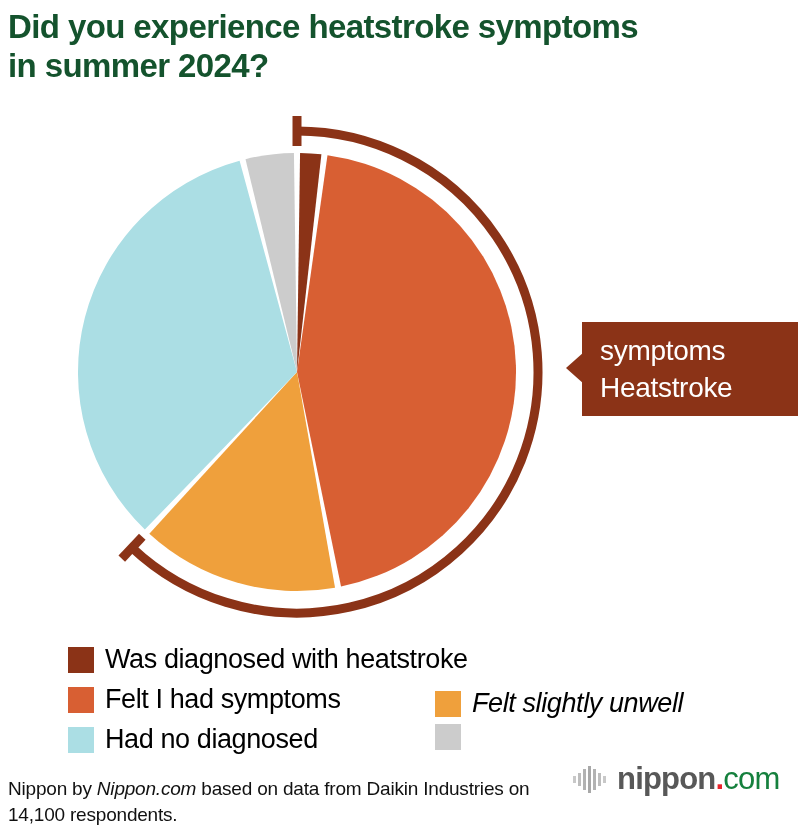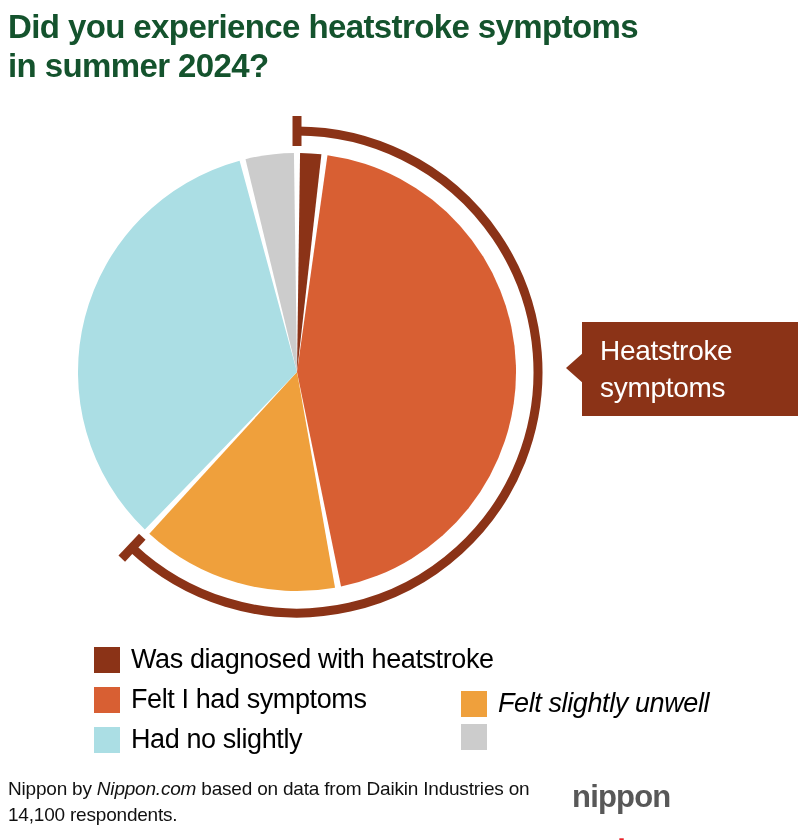--- a/index.html
+++ b/index.html
@@ -80,21 +80,20 @@
     position: absolute;
     left: 0px;
     top: 640px;
     width: 800px;
     height: 122px;
   }
   .legend-item {
     position: absolute;
     display: flex;
     align-items: center;
-    margin-left: 26px;
   }
   .legend-swatch {
     width: 26px;
     height: 26px;
     flex: 0 0 26px;
   }
   .legend-label {
     margin-left: 11px;
     font-size: 27px;
     color: #000000;
@@ -117,25 +116,24 @@
     line-height: 1.35;
     color: #111111;
     letter-spacing: -0.2px;
   }
   #footer-note em { font-style: italic; }
 
   
   #logo {
     position: absolute;
     left: 572px;
-    top: 779px;
+    top: 762px;
     height: 34px;
     display: flex;
     align-items: center;
-    flex-direction: column;
   }
   #logo-bars { display: block; margin-right: 9px; }
   #logo-nippon {
     font-size: 31px;
     font-weight: bold;
     color: #585858;
     letter-spacing: -0.8px;
   }
   #logo-dot {
     font-size: 31px;
@@ -168,41 +166,41 @@
         <path d="M 297.00 23.00 A 241 241 0 1 1 132.02 439.68" fill="none" stroke="#8B3317" stroke-width="9"></path>
         <line x1="297.00" y1="38.00" x2="297.00" y2="8.00" stroke="#8B3317" stroke-width="9"></line>
         <line x1="142.29" y1="428.75" x2="121.76" y2="450.62" stroke="#8B3317" stroke-width="9"></line>
       </g>
   </svg>
 </div>
 
 <div id="callout">
   <div id="callout-arrow"></div>
   <div id="callout-box">
+    <div class="callout-line">symptoms</div>
     <div class="callout-line">Heatstroke</div>
-    <div class="callout-line">symptoms</div>
   </div>
 </div>
 
 <div id="legend">
   <div class="legend-item" id="legend-item-0">
     <span class="legend-swatch" style="background: rgb(139, 51, 23);"></span>
     <span class="legend-label">Was diagnosed with heatstroke</span>
   </div>
   <div class="legend-item" id="legend-item-1">
     <span class="legend-swatch" style="background: rgb(216, 95, 51);"></span>
     <span class="legend-label">Felt I had symptoms</span>
   </div>
   <div class="legend-item" id="legend-item-2">
     <span class="legend-swatch" style="background: rgb(239, 160, 60);"></span>
     <span class="legend-label">Felt slightly unwell</span>
   </div>
   <div class="legend-item" id="legend-item-3">
     <span class="legend-swatch" style="background: rgb(171, 222, 228);"></span>
-    <span class="legend-label">Had no slightly</span>
+    <span class="legend-label">Had no diagnosed</span>
   </div>
   <div class="legend-item" id="legend-item-4">
     <span class="legend-swatch" style="background: rgb(204, 204, 204);"></span>
   </div>
 </div>
 
 <div id="footer-note">
   <span>Nippon by </span><em>Nippon.com</em><span> based on data from Daikin Industries on 14,100 respondents.</span>
 </div>
 

